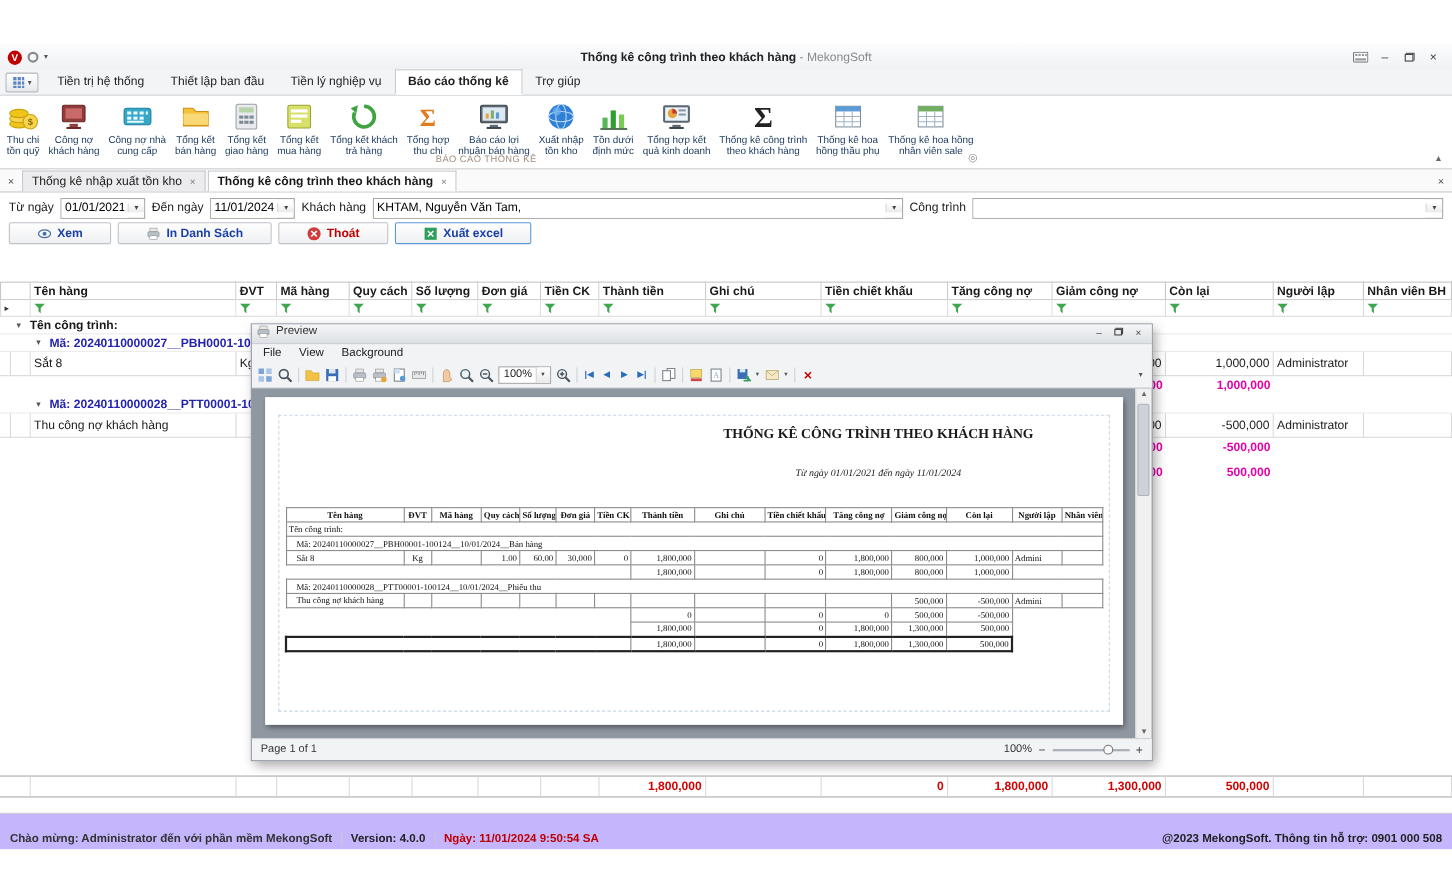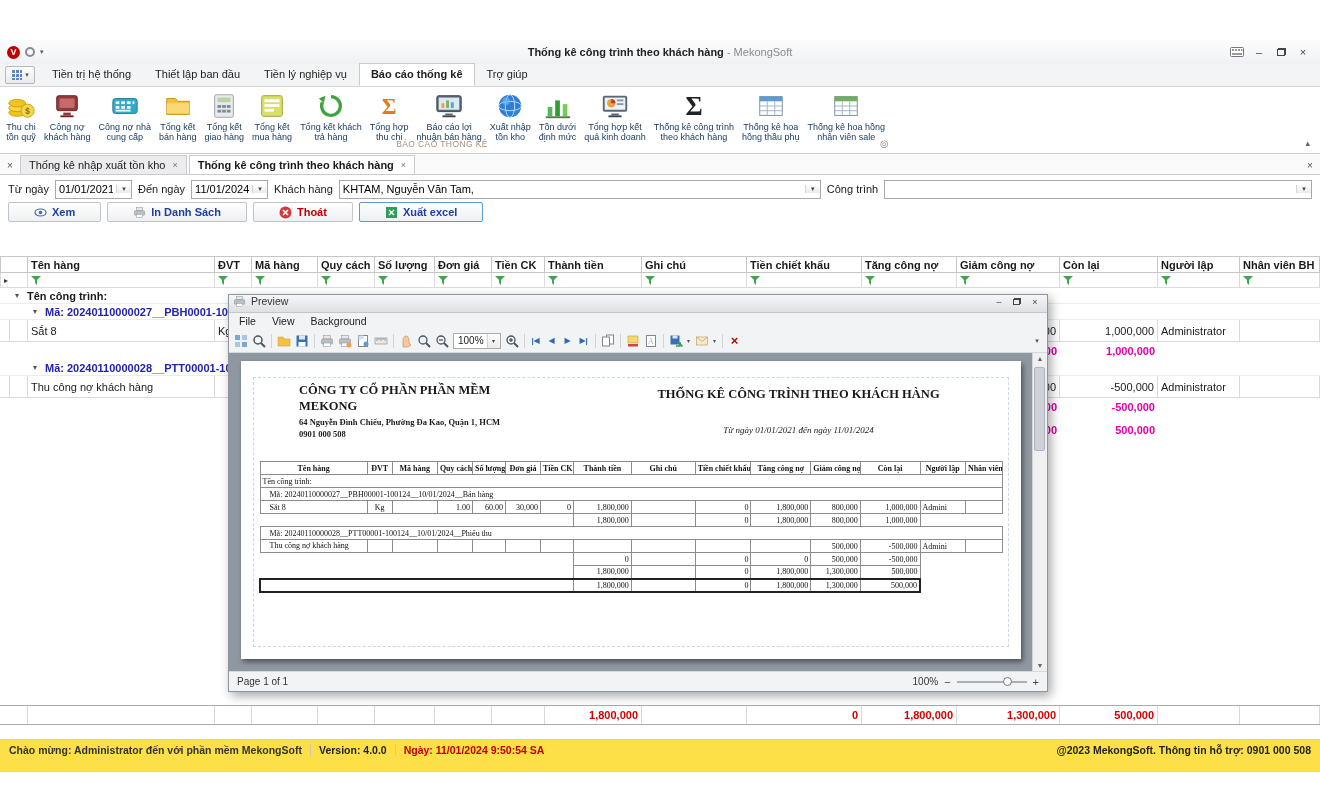--- a/index.html
+++ b/index.html
@@ -101,22 +101,22 @@
 .num{justify-content:flex-end}
 .sum-row .cell{border:none}
 .sum-val{color:#E500A8;font-weight:bold}
 .grid-footer{position:absolute;left:0;top:705px;height:20px;display:flex;background:#fff;
   border-top:1px solid #ABABAB;border-bottom:1px solid #ABABAB}
 .grid-footer .cell{flex:0 0 auto;display:flex;align-items:center;padding:0 3px;border-right:1px solid #DADADA;
   overflow:hidden;white-space:nowrap}
 .red-val{color:#D40000;font-weight:bold}
 
 
-.statusbar{position:absolute;left:0;top:739px;width:100%;height:19px;background:#fde047;
-  border-top:1px solid #CFCFCF;display:flex;align-items:flex-end;gap:8px;padding:16px 9px;font-size:10.5px}
+.statusbar{position:absolute;left:0;top:739px;width:100%;height:19px;background:#c4b5fd;
+  border-top:1px solid #CFCFCF;display:flex;align-items:flex-start;gap:8px;padding:16px 9px;font-size:10.5px}
 .statusbar .sep{width:1px;height:12px;background:#C8C8C8}
 .sb-welcome{font-weight:bold;color:#333}
 .sb-version{font-weight:bold;color:#222}
 .sb-date{font-weight:bold;color:#C00000}
 .sb-copy{margin-left:auto;font-weight:bold;color:#222}
 
 
 .preview{position:absolute;left:228px;top:294px;width:820px;height:398px;background:#F2F3F5;
   border:1px solid #8E959E;box-shadow:3px 4px 10px rgba(0,0,0,.35);display:flex;flex-direction:column}
 .pv-title{height:18px;background:linear-gradient(#F5F6F8,#DDE0E4);border-bottom:1px solid #C3C7CC;
@@ -893,25 +893,20 @@
           </svg>
         </span>
       <span class="ti ddm">▾</span>
       <span class="tsep"></span>
       <span class="ti close-red">×</span>
       <span class="pv-overflow">▾</span>
     </div>
     <div class="pv-doc">
       <div class="page">
         <div class="margin-guide"></div>
-        <div class="rpt-head">
-          <div class="rpt-co"><span>CÔNG TY CỔ PHẦN PHẦN MỀM</span><br><span>MEKONG</span></div>
-          <div class="rpt-addr">64 Nguyễn Đình Chiểu, Phường Đa Kao, Quận 1, HCM</div>
-          <div class="rpt-phone">0901 000 508</div>
-        </div>
         <div class="rpt-title">THỐNG KÊ CÔNG TRÌNH THEO KHÁCH HÀNG</div>
         <div class="rpt-sub">Từ ngày 01/01/2021 đến ngày 11/01/2024</div>
         <table class="rpt">
           <colgroup>
             <col style="width:104px">
               <col style="width:24px">
               <col style="width:44px">
               <col style="width:34px">
               <col style="width:32px">
               <col style="width:34px">

